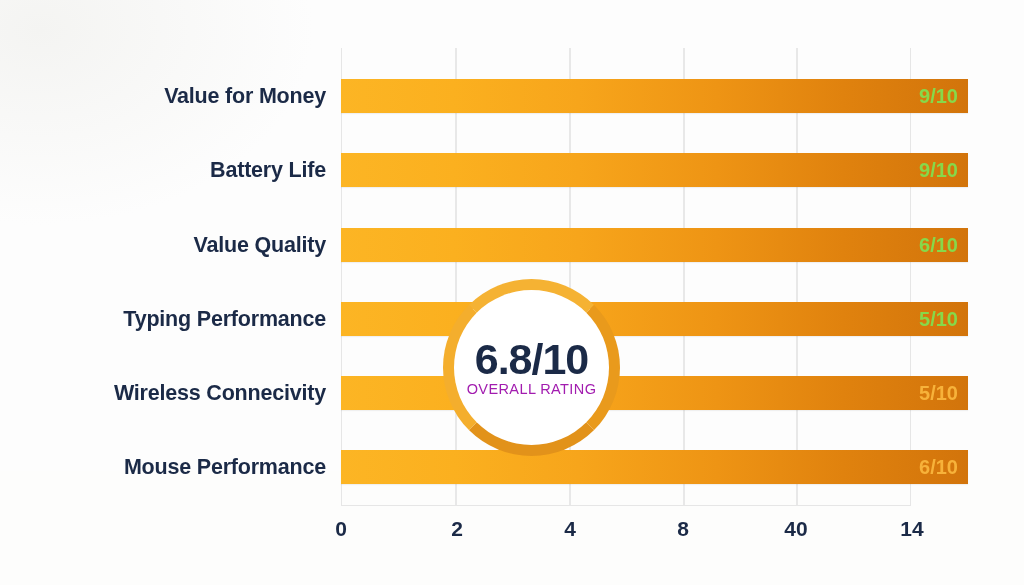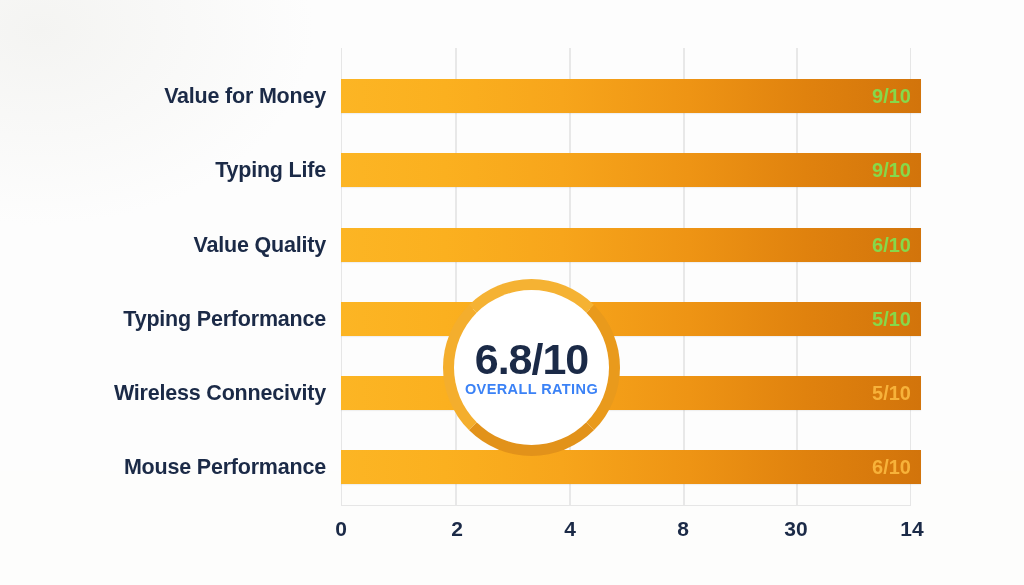--- a/index.html
+++ b/index.html
@@ -72,20 +72,21 @@
     height: 34px;
     transform: translateY(-50%);
     background: linear-gradient(90deg,
         #fcb524 0%,
         #fbb01f 18%,
         #f7a51b 38%,
         #ee9414 60%,
         #e0820e 80%,
         #d2740b 100%);
     box-shadow: 0 1px 1px rgba(0,0,0,0.05);
+    padding-left: 47px;
   }
   .bar-value {
     position: absolute;
     right: 10px;
     top: 50%;
     transform: translateY(-50%);
     font-size: 20px;
     font-weight: bold;
     letter-spacing: 0px;
     white-space: nowrap;
@@ -123,35 +124,35 @@
   }
   .badge-score {
     color: #1b2a47;
     font-size: 43px;
     font-weight: bold;
     line-height: 1;
     letter-spacing: -1px;
     margin-bottom: 1px;
   }
   .badge-caption {
-    color: #3b82f6;
+    color: #a21caf;
     font-size: 14.5px;
-    font-weight: bold;
+    font-weight: normal;
     letter-spacing: 0.4px;
     line-height: 1;
   }
 </style>
 </head>
 <body>
 
 <div id="stage">
 
   <div class="labels-col">
     <div class="cat-label" style="top:96px">Value for Money</div>
-    <div class="cat-label" style="top:170px">Typing Life</div>
+    <div class="cat-label" style="top:170px">Battery Life</div>
     <div class="cat-label" style="top:245px">Value Quality</div>
     <div class="cat-label" style="top:319px">Typing Performance</div>
     <div class="cat-label" style="top:467px">Mouse Performance</div>
     <div class="cat-label" style="top:393px">Wireless Connecivity</div>
   </div>
 
   <div class="plot-area">
     <div class="gridline" style="left:113px"></div>
     <div class="gridline" style="left:227px"></div>
     <div class="gridline" style="left:341px"></div>
@@ -179,16 +180,16 @@
 
   <div class="badge">
     <div class="badge-score">6.8/10</div>
     <div class="badge-caption">OVERALL RATING</div>
   </div>
 
   <div class="xtick" style="left:341px">0</div>
   <div class="xtick" style="left:457px">2</div>
   <div class="xtick" style="left:570px">4</div>
   <div class="xtick" style="left:683px">8</div>
-  <div class="xtick" style="left:796px">30</div>
+  <div class="xtick" style="left:796px">40</div>
   <div class="xtick" style="left:912px">14</div>
 
 </div>
 
 </body></html>

